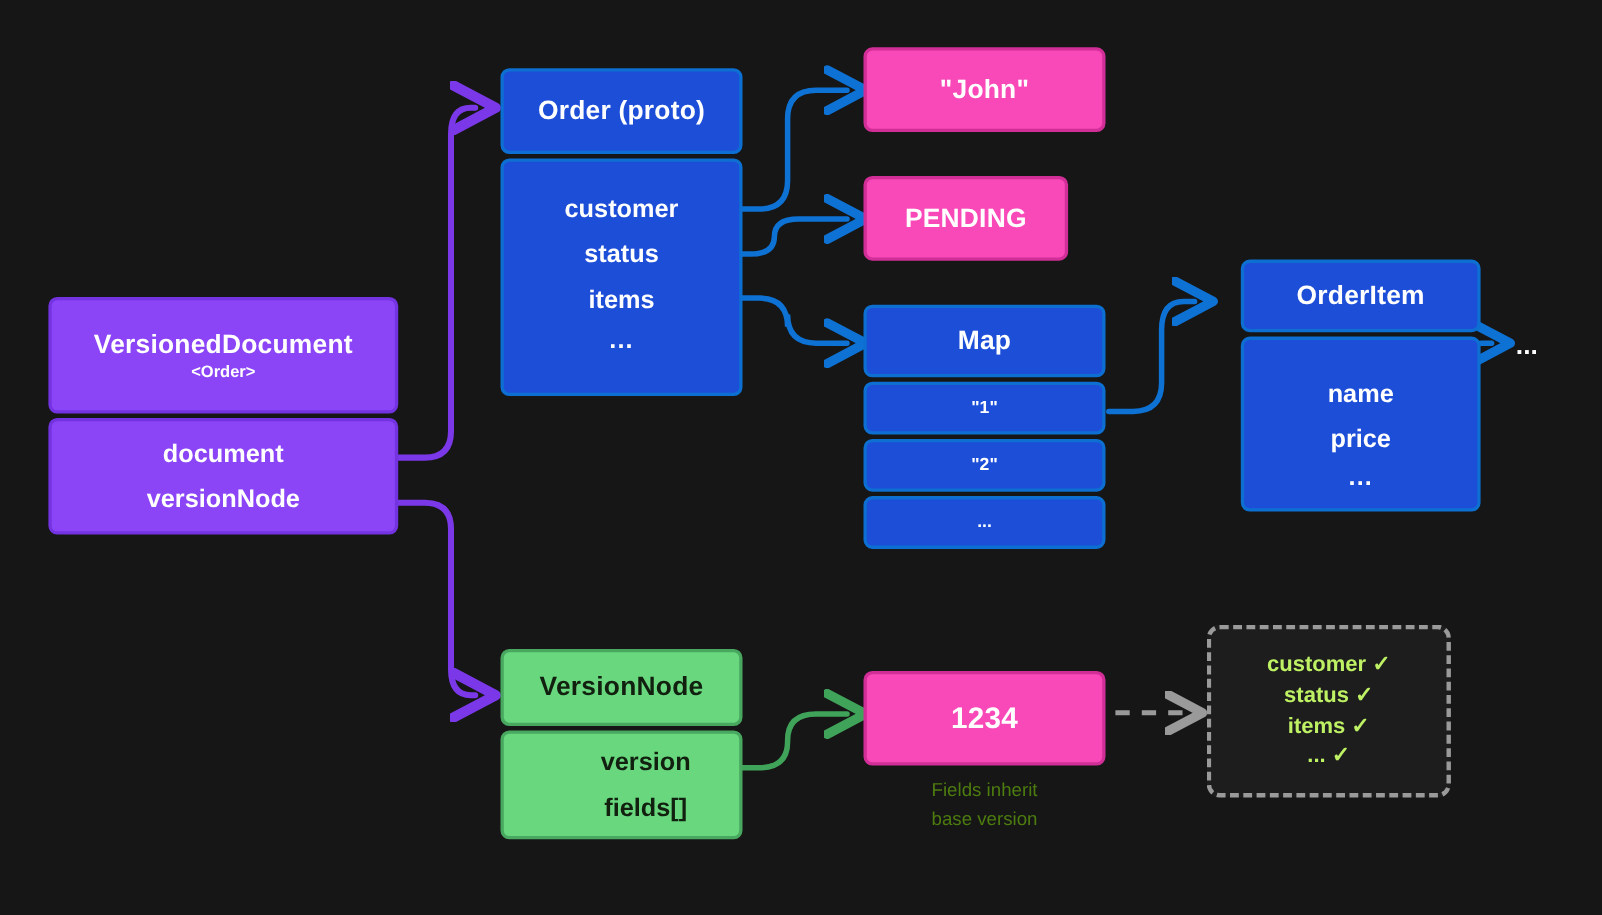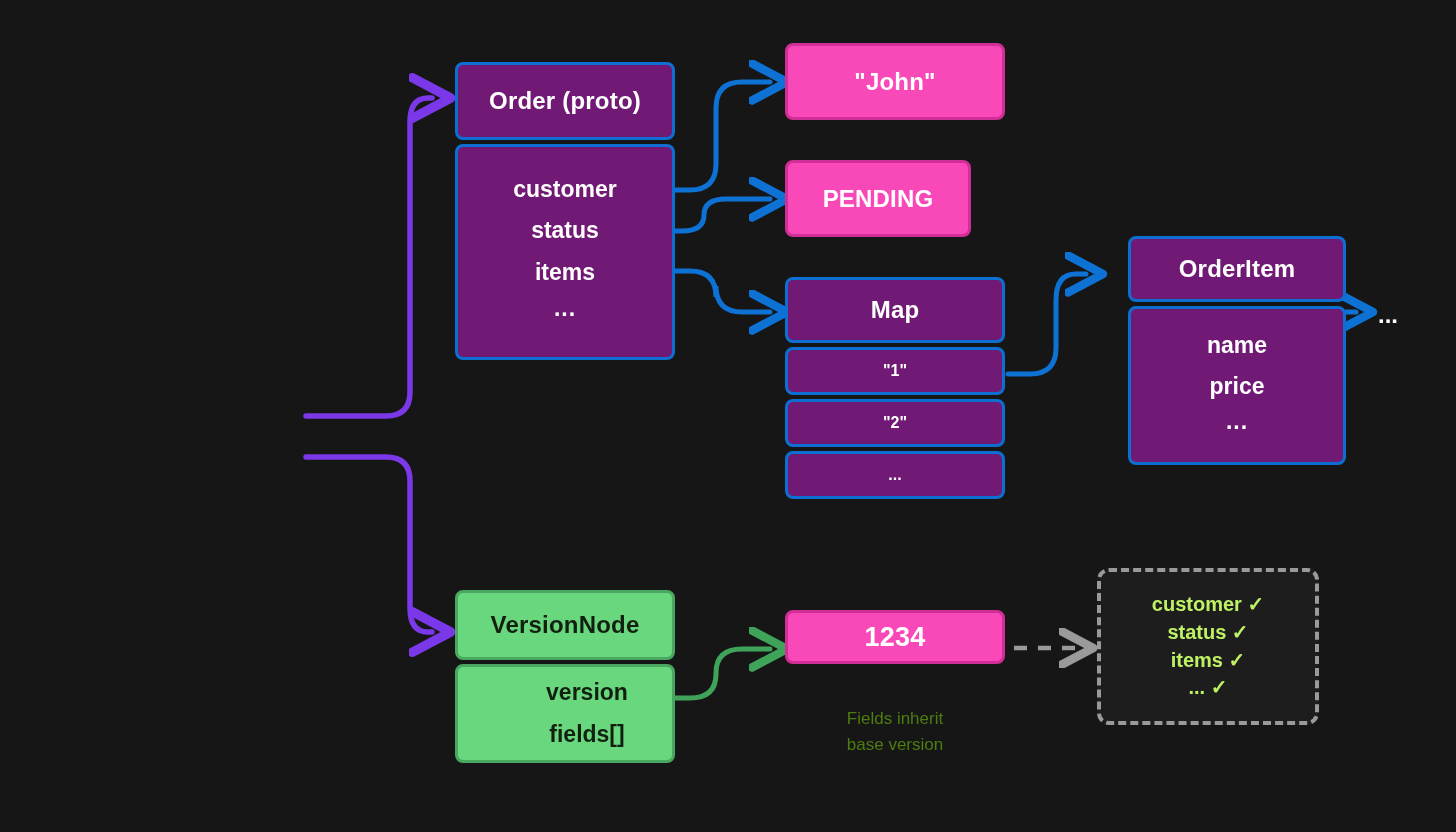--- a/index.html
+++ b/index.html
@@ -36,21 +36,21 @@
     text-align: center;
   }
   
   .purple .seg {
     background: #8B45F7;
     border: 3px solid #7433E0;
     color: #ffffff;
   }
   
   .blue .seg {
-    background: #701a75;
+    background: #1d4ed8;
     border: 3px solid #0C6FD1;
     color: #ffffff;
   }
   
   .pink .seg {
     background: #F948B8;
     border: 3px solid #D12E97;
     color: #ffffff;
   }
   
@@ -173,20 +173,30 @@
 
     <g>
       <path d="M 648 698 L 690 698 Q 716 698 716 674 L 716 673 Q 716 649 742 649 L 770 649" fill="none" stroke="#3FA45A" stroke-width="5" stroke-linecap="round" marker-end="url(#arw-green)"></path>
     </g>
 
     <g>
       <path d="M 1014 648 L 1078 648" fill="none" stroke="#9A9A9A" stroke-width="4.5" stroke-linecap="butt" stroke-dasharray="13 11" marker-end="url(#arw-gray)"></path>
     </g>
   </svg>
 
+  <div class="node purple stack" style="left:44px; top:270px; width:318px;">
+    <div class="seg" style="height:106px;">
+      <div class="title-txt">VersionedDocument</div>
+      <div class="sub-txt">&lt;Order&gt;</div>
+    </div>
+    <div class="seg" style="height:106px;">
+      <div class="field-txt">document</div>
+      <div class="field-txt">versionNode</div>
+    </div>
+  </div>
 
   <div class="node blue stack" style="left:455px; top:62px; width:220px;">
     <div class="seg" style="height:78px;">
       <div class="title-txt">Order (proto)</div>
     </div>
     <div class="seg" style="height:216px; justify-content:flex-start; padding-top:22px;">
       <div class="field-txt">customer</div>
       <div class="field-txt">status</div>
       <div class="field-txt">items</div>
       <div class="dots" style="margin-top:2px;">...</div>
@@ -217,41 +227,41 @@
     </div>
     <div class="seg" style="height:48px;">
       <div class="dots-sm">...</div>
     </div>
   </div>
 
   <div class="node blue stack" style="left:1098px; top:236px; width:218px;margin-left:30px;">
     <div class="seg" style="height:66px;">
       <div class="title-txt">OrderItem</div>
     </div>
-    <div class="seg" style="height:159px; justify-content:flex-start; padding-top:16px;">
+    <div class="seg" style="height:159px; justify-content:flex-start; padding-top:28px;">
       <div class="field-txt">name</div>
       <div class="field-txt">price</div>
       <div class="dots">...</div>
     </div>
   </div>
 
   <div class="ellipsis-far" style="left:1378px; top:301px;">...</div>
 
   <div class="node green stack" style="left:455px; top:590px; width:220px;">
     <div class="seg" style="height:70px;">
       <div class="title-txt">VersionNode</div>
     </div>
     <div class="seg" style="height:99px;padding-left:44px;">
       <div class="field-txt">version</div>
       <div class="field-txt">fields[]</div>
     </div>
   </div>
 
   <div class="node pink" style="left:785px; top:610px; width:220px;">
-    <div class="seg" style="height:54px;">
+    <div class="seg" style="height:86px;">
       <div class="title-txt" style="font-size:27px;">1234</div>
     </div>
   </div>
 
   <div class="caption" style="left:785px; top:706px; width:220px;">
     <div>Fields inherit</div>
     <div>base version</div>
   </div>
 
   <div class="ghost" style="left:1097px; top:568px; width:222px; height:157px;">

